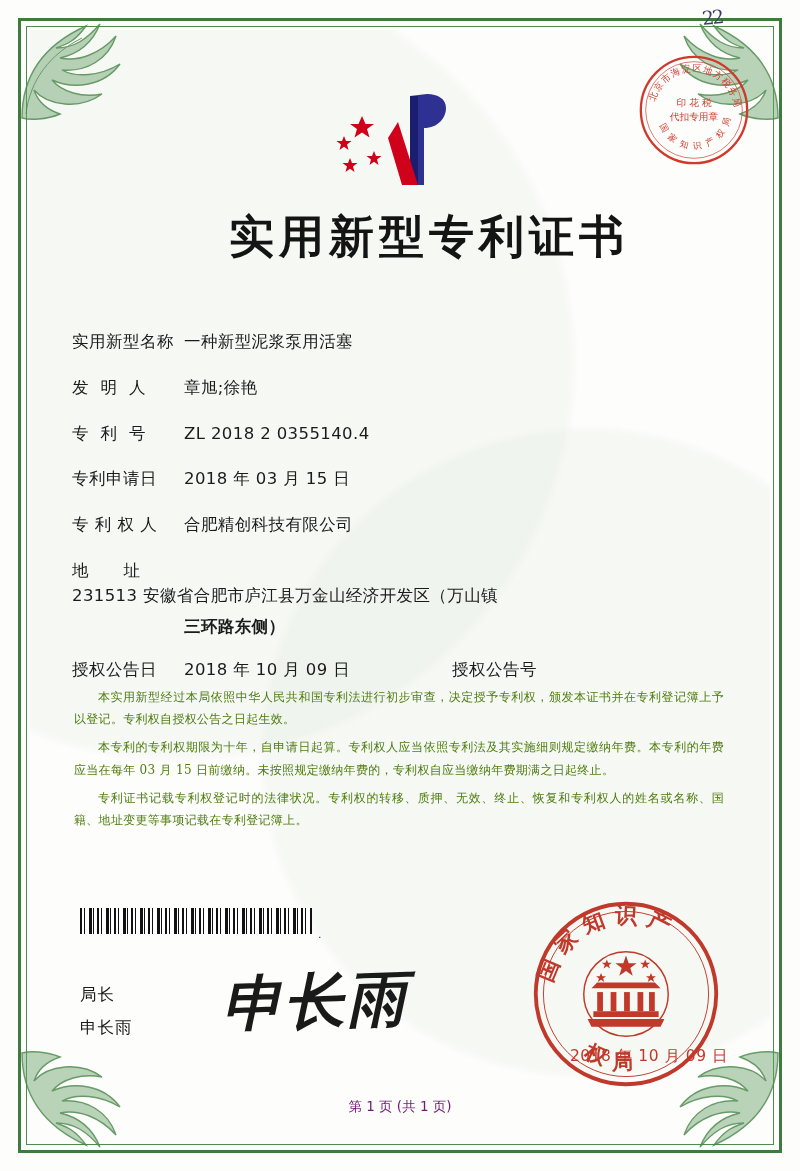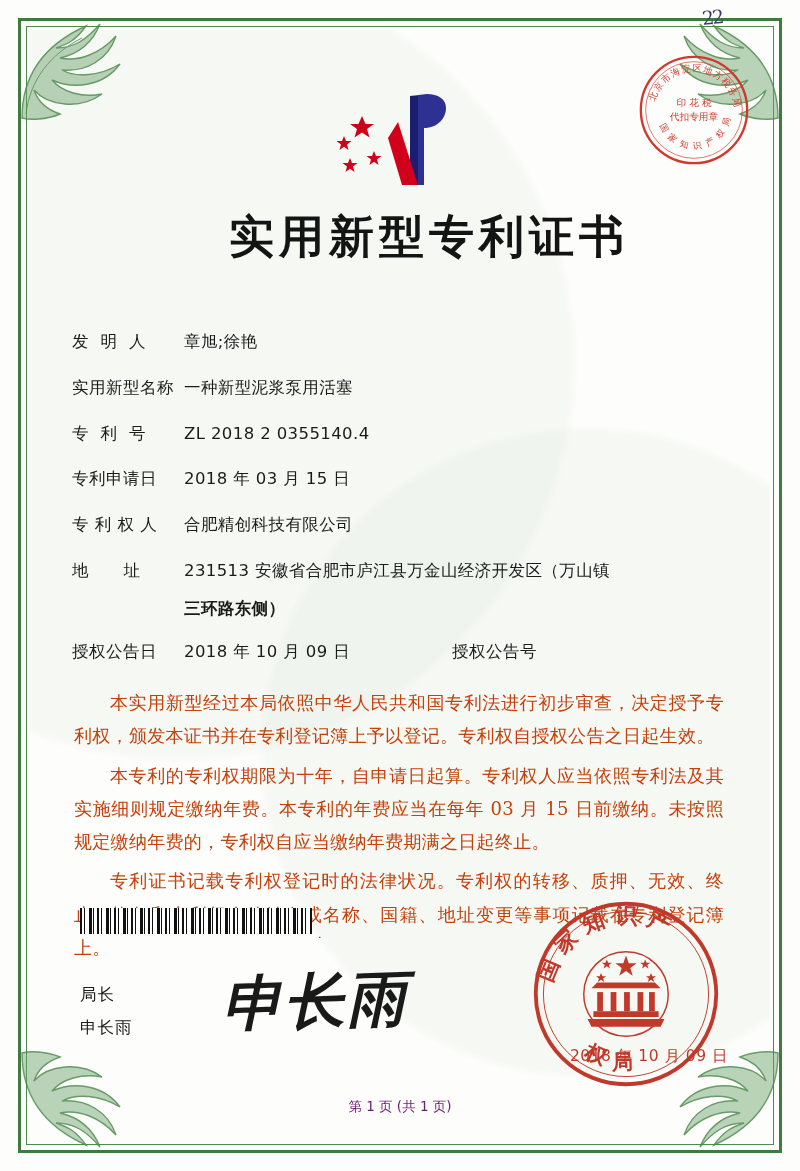--- a/index.html
+++ b/index.html
@@ -121,21 +121,21 @@
   .field-label {
     width: 112px;
     flex: none;
     white-space: pre;
     letter-spacing: .5px;
   }
   .field-value {
     flex: 1;
     letter-spacing: .4px;
   }
-  .field-row.tight { margin-bottom: 14px; }
+  .field-row.tight { margin-bottom: 8px; flex-direction: column; }
   .field-cont {
     margin-left: 112px;
     margin-bottom: 21px;
     letter-spacing: .4px;
     font-weight: bold;
   }
   .row-double {
     display: flex;
     align-items: flex-start;
     margin-bottom: 16px;
@@ -143,23 +143,23 @@
   .col-left { width: 380px; display: flex; }
   .col-right { flex: 1; display: flex; }
   .col-right .field-label { width: 96px; }
 
   
   .body-text {
     position: absolute;
     left: 74px; top: 686px;
     width: 650px;
     font-family: "DejaVu Serif", serif;
-    font-size: 18px;
+    font-size: 12px;
     line-height: 1.85;
-    color: #c2410c;
+    color: #4d7c0f;
     text-align: justify;
     letter-spacing: .3px;
   }
   .body-text p {
     margin: 0 0 6px 0;
     text-indent: 2em;
   }
 
   
   .barcode {
@@ -283,27 +283,27 @@
     </text>
     <text x="60" y="56" text-anchor="middle" fill="#cf3a2f" font-size="10" font-family="DejaVu Sans, sans-serif">印 花 税</text>
     <text x="60" y="70" text-anchor="middle" fill="#cf3a2f" font-size="10" font-family="DejaVu Sans, sans-serif">代扣专用章</text>
   </svg>
 
   <div class="title">实用新型专利证书</div>
 
   <div class="fields">
 
     <div class="field-row">
+      <div class="field-label">实用新型名称</div>
+      <div class="field-value">一种新型泥浆泵用活塞</div>
+    </div>
+
+    <div class="field-row">
       <div class="field-label">发  明  人</div>
       <div class="field-value">章旭;徐艳</div>
-    </div>
-
-    <div class="field-row">
-      <div class="field-label">实用新型名称</div>
-      <div class="field-value">一种新型泥浆泵用活塞</div>
     </div>
 
     <div class="field-row">
       <div class="field-label">专  利  号</div>
       <div class="field-value">ZL 2018 2 0355140.4</div>
     </div>
 
     <div class="field-row">
       <div class="field-label">专利申请日</div>
       <div class="field-value">2018 年 03 月 15 日</div>

